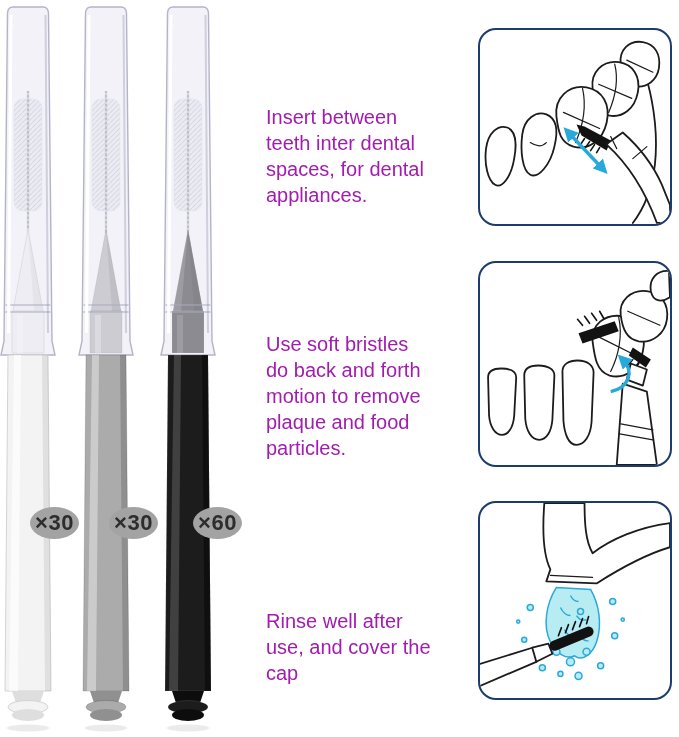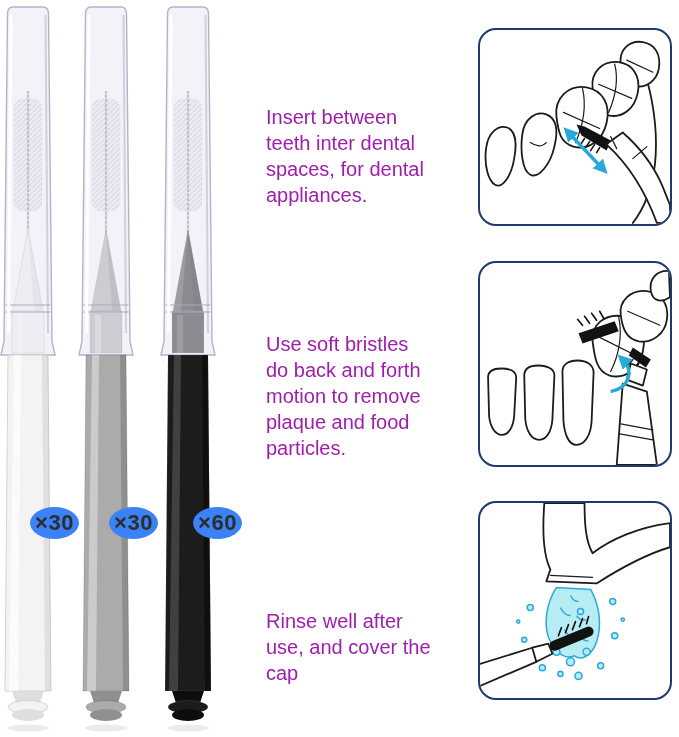--- a/index.html
+++ b/index.html
@@ -14,21 +14,21 @@
   .brush--gray{--c:#ababab;--cd:#909090;--edge:rgba(0,0,0,.15);--hl:rgba(255,255,255,.38);--sh:rgba(0,0,0,.16);}
   .brush--black{--c:#1c1c1c;--cd:#0d0d0d;--edge:rgba(255,255,255,.10);--hl:rgba(255,255,255,.16);--sh:rgba(0,0,0,.45);}
   .part-c{fill:var(--c);stroke:var(--edge);stroke-width:1;}
   .part-cd{fill:var(--cd);}
   .ovl-hl{fill:var(--hl);} .ovl-sh{fill:var(--sh);}
   .capfill{fill:rgba(231,231,243,.55);stroke:#b4b4c8;stroke-width:1.4;}
   .capline{stroke:#a9a9bf;stroke-width:1;fill:none;}
 
   
   .badge{position:absolute;top:507px;width:49px;height:32px;border-radius:50%;
-         background:#3b82f6;display:flex;align-items:center;justify-content:center;
+         background:#a3a3a3;display:flex;align-items:center;justify-content:center;
          font-weight:700;font-size:22px;color:#2d2d2d;letter-spacing:.5px;}
   .badge-1{left:30px}.badge-2{left:109px}.badge-3{left:193px}
 
   
   .step-text{position:absolute;left:266px;width:214px;font-size:20px;line-height:26px;
              color:#a21caf;white-space:pre-line;}
   .t1{top:84px}.t2{top:311px}.t3{top:588px}
 
   
   .panel{position:absolute;left:478px;width:194px;border:2.5px solid #1d3b6e;

